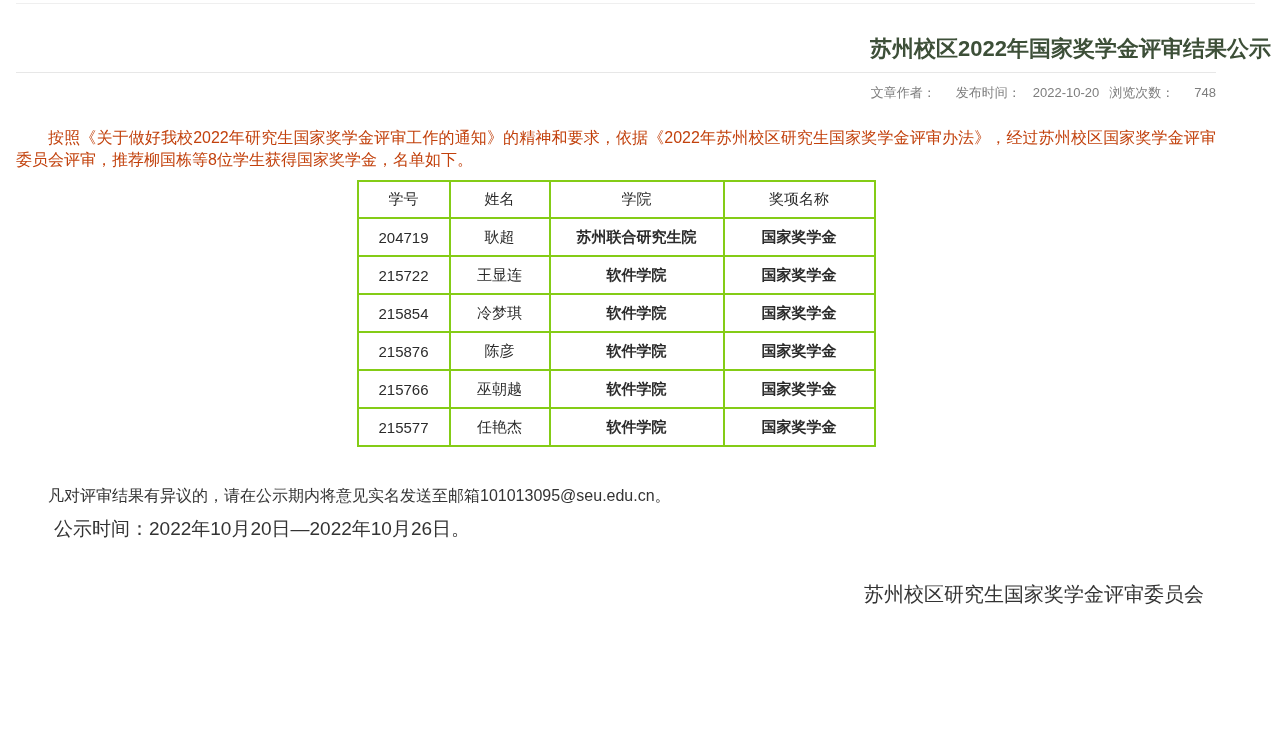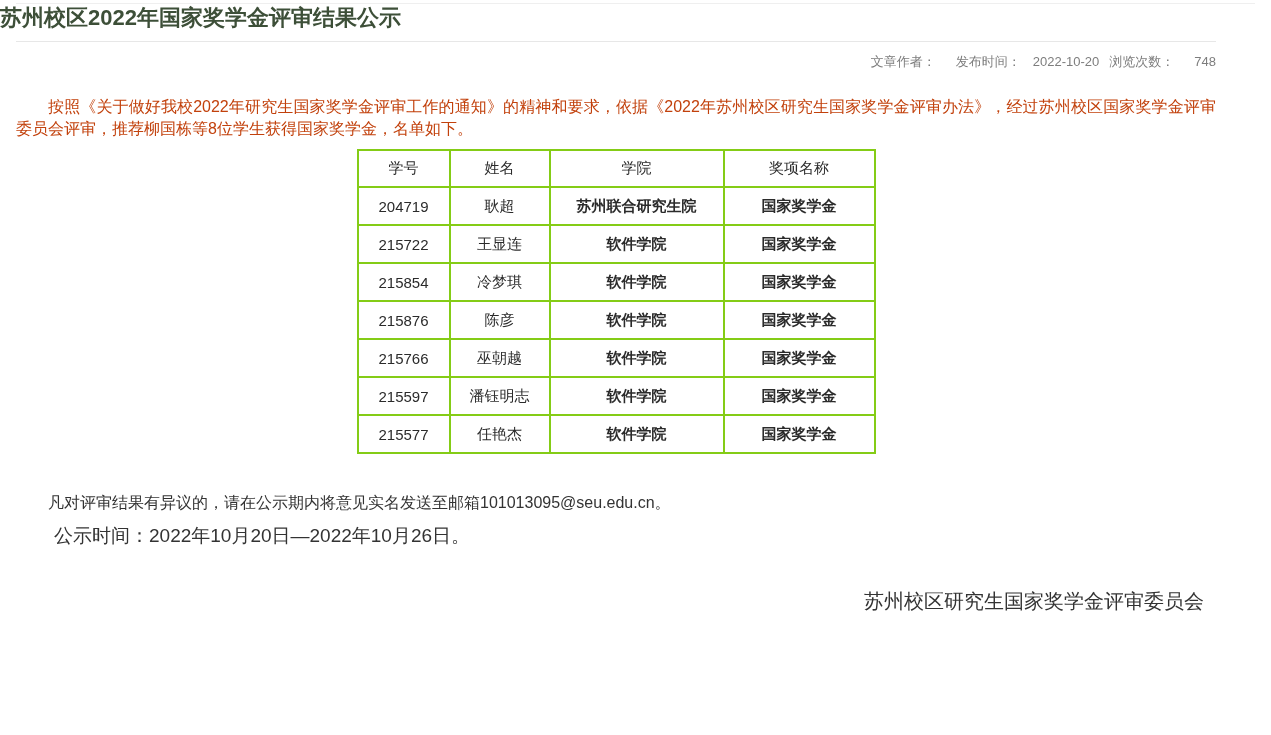--- a/index.html
+++ b/index.html
@@ -9,21 +9,22 @@
     font-family: "Liberation Sans", "DejaVu Sans", sans-serif;
     color: #333333;
     overflow: hidden;
   }
   .top-rule {
     margin: 3px 16px 0 16px;
     border-top: 1px solid #efefef;
     height: 0;
   }
   h1.page-title {
-    text-align: left;
+    margin-top: 31px;
+    text-align: right;
     font-size: 22px;
     line-height: 27px;
     font-weight: bold;
     color: #3d4f38;
   }
   .title-rule {
     margin-top: 10px;
     margin-left: 16px;
     margin-right: 55px;
     border-top: 1px solid #e7e7e7;
@@ -150,26 +151,20 @@
           <td class="col2">软件学院</td>
           <td class="col3">国家奖学金</td>
         </tr>
         <tr>
           <td class="col0">215766</td>
           <td class="col1">巫朝越</td>
           <td class="col2">软件学院</td>
           <td class="col3">国家奖学金</td>
         </tr>
         <tr>
-          <td class="col0">215597</td>
-          <td class="col1">潘钰明志</td>
-          <td class="col2">软件学院</td>
-          <td class="col3">国家奖学金</td>
-        </tr>
-        <tr>
           <td class="col0">215577</td>
           <td class="col1">任艳杰</td>
           <td class="col2">软件学院</td>
           <td class="col3">国家奖学金</td>
         </tr>
       </tbody>
   </table>
 
   <p class="objection">凡对评审结果有异议的，请在公示期内将意见实名发送至邮箱101013095@seu.edu.cn。</p>
 

